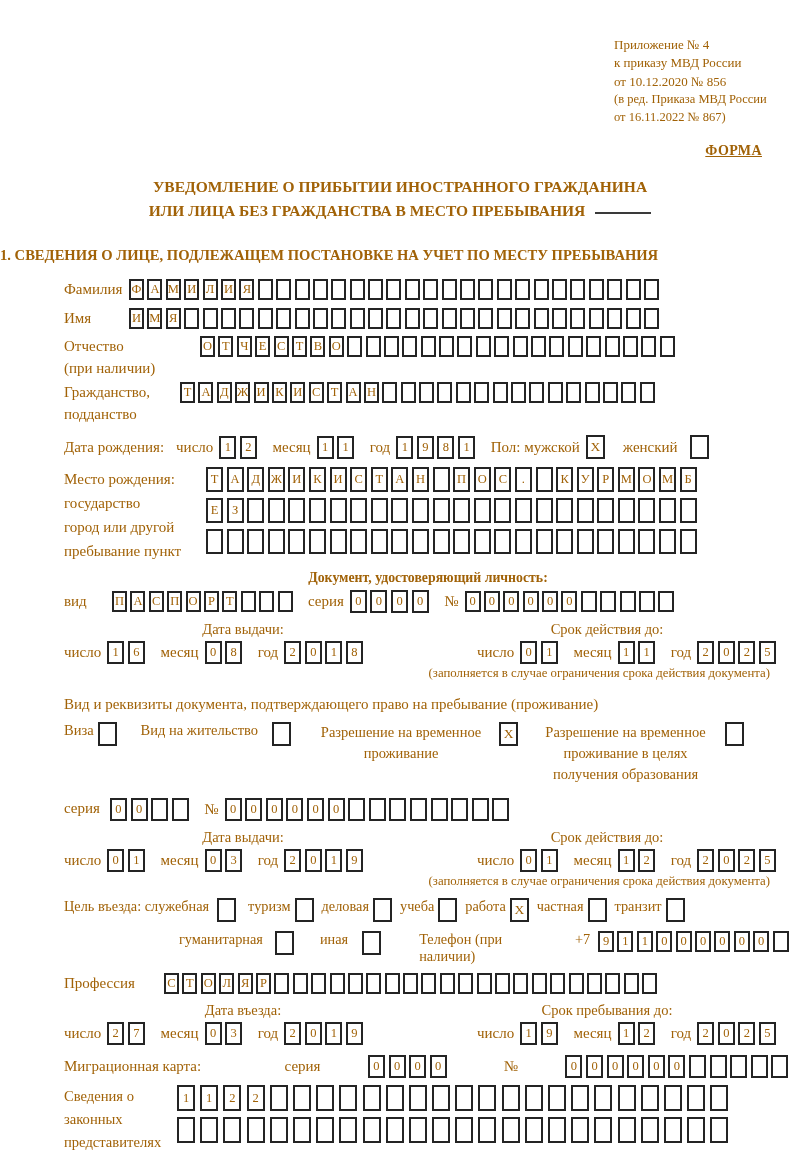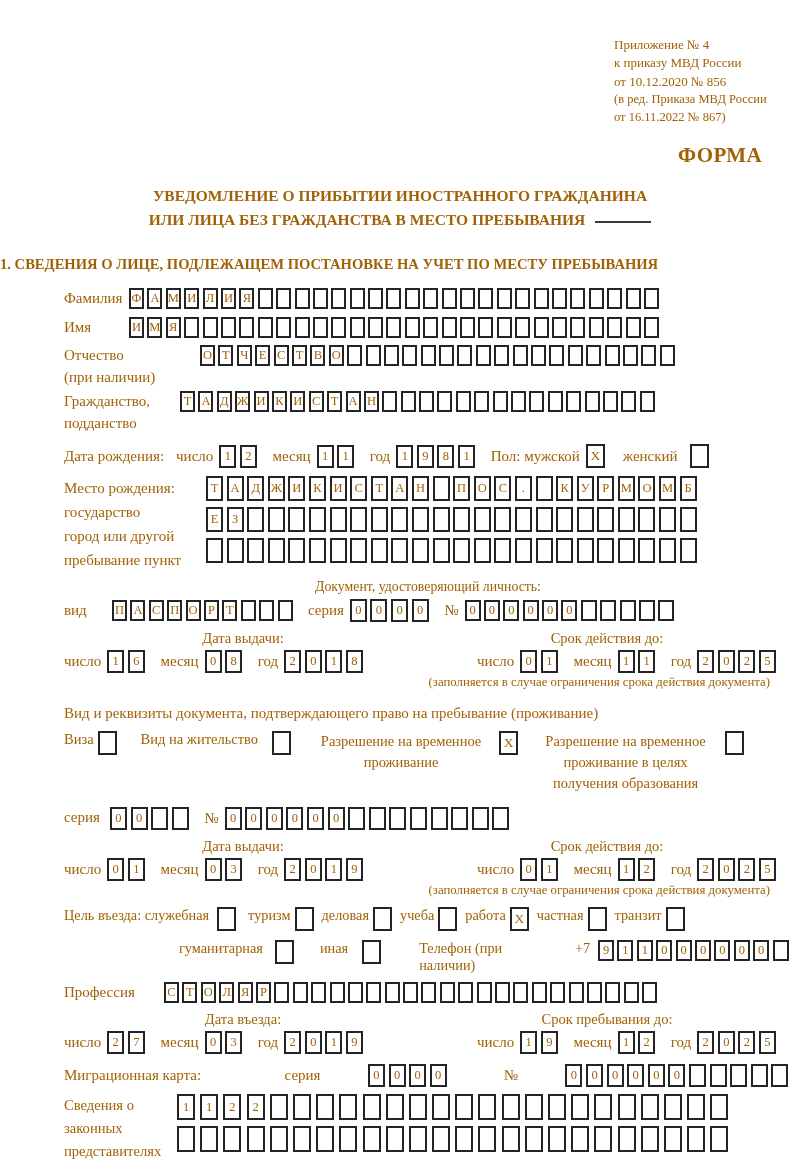--- a/index.html
+++ b/index.html
@@ -4,21 +4,21 @@
 <style>
   * { box-sizing: border-box; }
   html, body { margin: 0; padding: 0; background: #ffffff; }
   .page {
     width: 800px; height: 1163px; overflow: hidden;
     font-family: "Liberation Serif", "DejaVu Serif", serif;
     color: #a16207; background: #fff;
   }
   .hdr { margin: 36px 30px 0 614px; font-size: 13px; line-height: 1.42; white-space: nowrap; }
   .hdr .sub { font-size: 12.5px; }
-  .forma { text-align: right; padding-right: 38px; font-weight: 700; font-size: 21px; margin-top: 16px; letter-spacing: .4px; }
+  .forma { text-align: right; padding-right: 38px; font-weight: 700; font-size: 14px; margin-top: 16px; letter-spacing: .4px; text-decoration: underline; }
   .title { text-align: center; font-weight: 700; font-size: 15.5px; line-height: 1.55; margin-top: 16px; }
   .underline-blank { display: inline-block; width: 56px; height: 2px; background: #3a3a3a; margin-left: 10px; vertical-align: 2px; }
   .sec { text-align: left; font-weight: 700; font-size: 14.6px; margin-top: 24px; }
   .form { margin: 15px 8px 0 64px; font-size: 15px; }
   .row { display: flex; align-items: center; margin-top: 7px; }
   .row.top { align-items: flex-start; }
   .lbl { flex: none; line-height: 1.45; }
   .cells { display: inline-flex; flex: none; }
   .cell {
     flex: none; width: 15px; height: 21px; border: 2px solid #242424;
@@ -41,21 +41,21 @@
   .dl .rpart { flex: 1; display: flex; align-items: center; margin-left: 55px; }
   .note { text-align: right; font-size: 12.8px; margin-top: 2px; padding-right: 22px; }
   .intro { margin-top: 10px; line-height: 1.75; }
   .vrow { display: flex; align-items: flex-start; margin-top: 4px; font-size: 14.5px; }
   .vrow .optlbl { text-align: center; line-height: 1.45; }
   .vrow .cells { margin-top: 0; }
   .prow { display: flex; align-items: flex-start; margin-top: 9px; font-size: 14.3px; }
   .prow .m { margin: 0 4px 0 8px; flex: none; }
   .labelcol { flex: none; line-height: 1.55; }
   .cellrows .cells { margin-bottom: 6px; }
-  .doc-heading { text-align: center; font-weight: 400; font-size: 13.8px; margin-top: 7px; }
+  .doc-heading { text-align: center; font-weight: 700; font-size: 13.8px; margin-top: 7px; }
 </style>
 </head>
 <body>
 
 <div class="page">
 
   <div class="hdr">
     <div>Приложение № 4</div>
     <div>к приказу МВД России</div>
     <div>от 10.12.2020 № 856</div>

